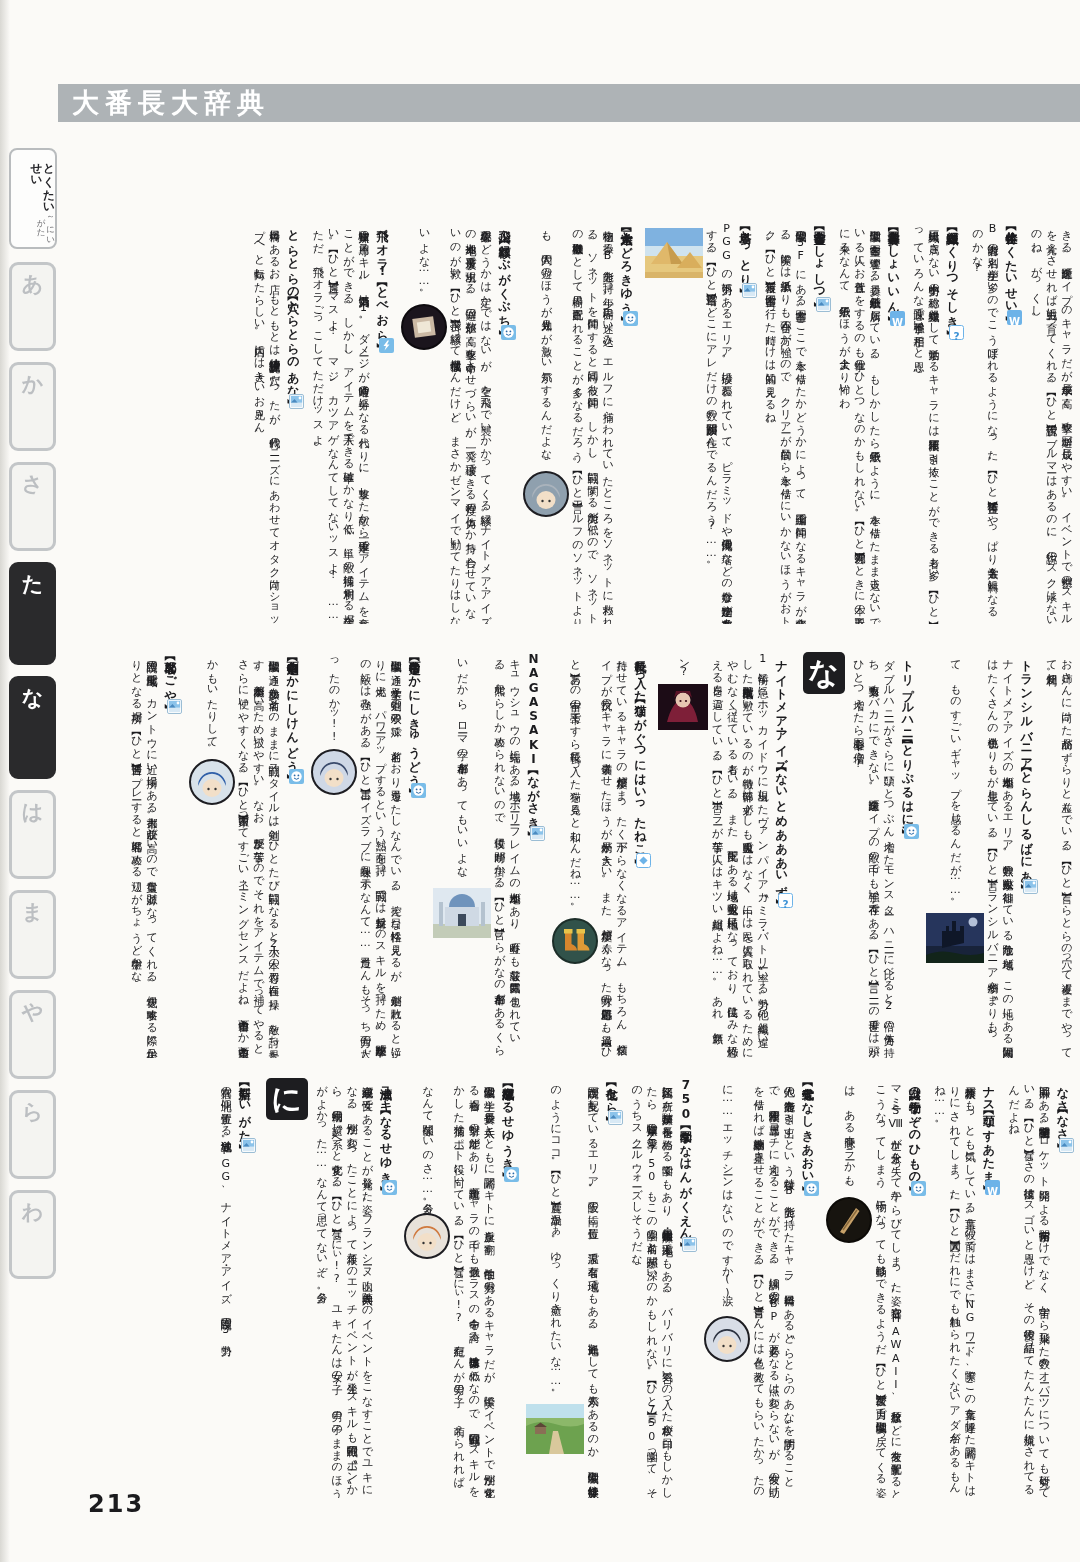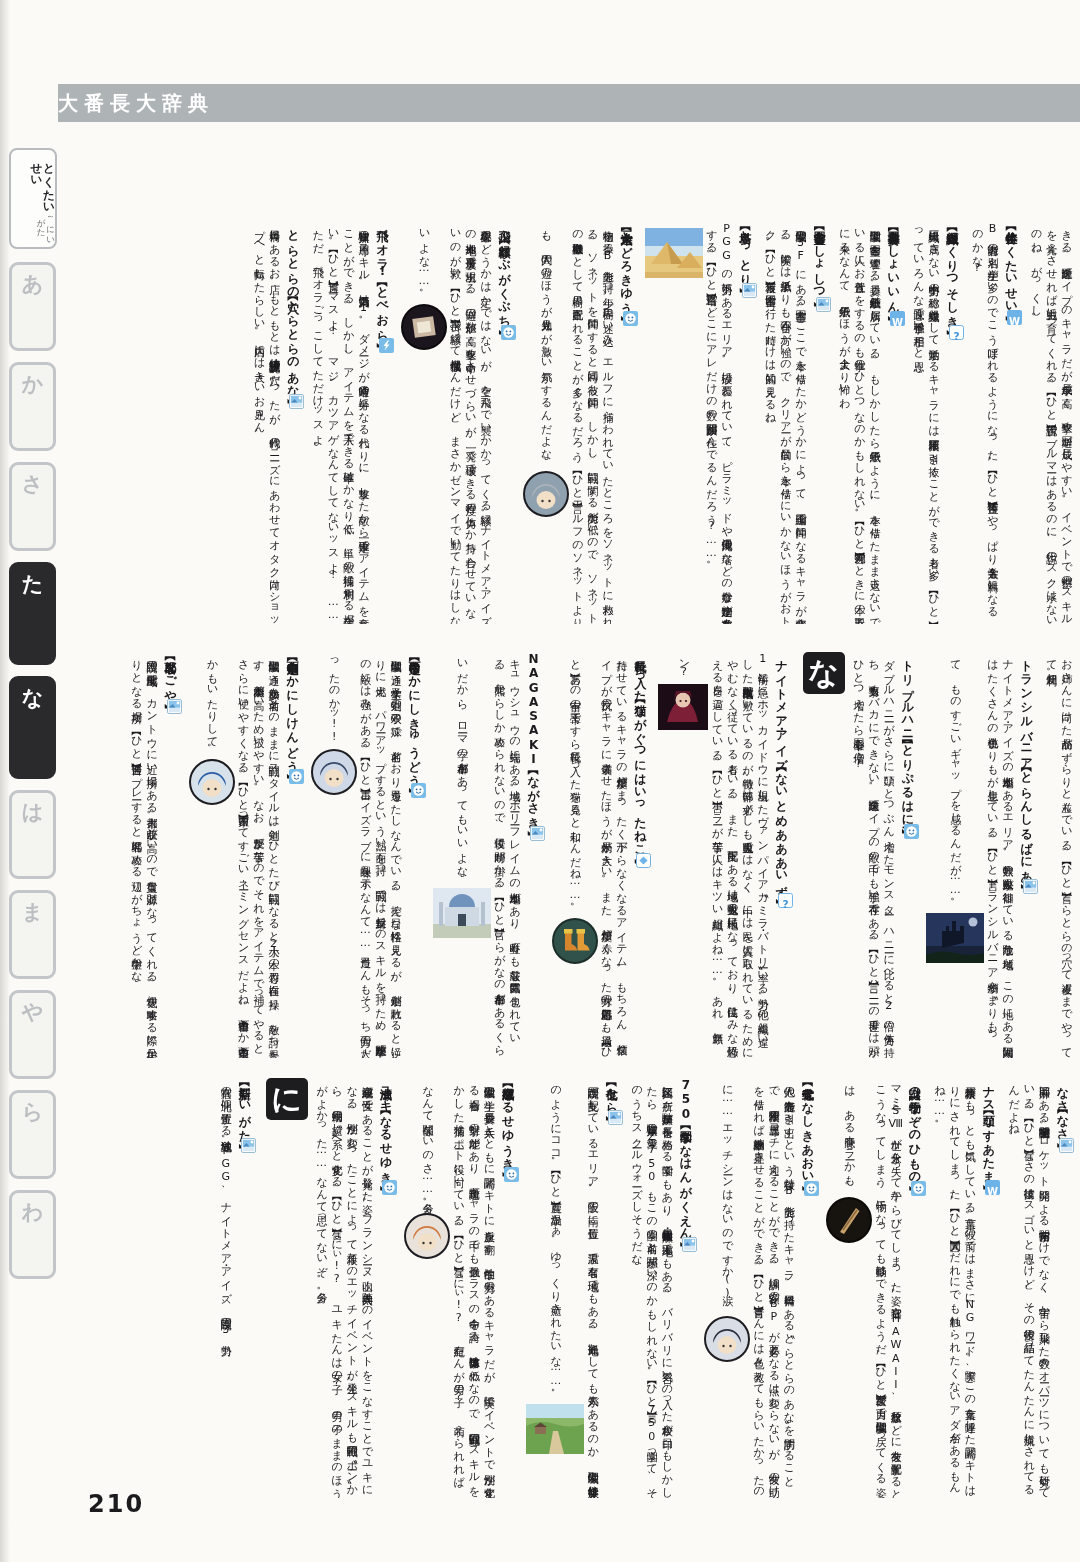--- a/index.html
+++ b/index.html
@@ -7,21 +7,21 @@
     width:1080px;height:1562px;position:relative;overflow:hidden;
     background:#fbfaf7;
     font-family:"DejaVu Sans",sans-serif;
     color:#1b1b1e;
   }
   .gutter{position:absolute;left:0;top:0;width:10px;height:1562px;
     background:linear-gradient(to right,#d9d8d3,rgba(251,250,247,0));}
   
   .hdr{position:absolute;left:58px;top:84px;width:1022px;height:38px;
     background:#aeb3b6;display:flex;align-items:center;}
-  .hdr .t{color:#fff;font-weight:bold;font-size:20px;letter-spacing:6px;}
+  .hdr .t{color:#fff;font-weight:bold;font-size:27px;letter-spacing:6px;padding-left:14px;}
   
   .side{position:absolute;left:9px;top:148px;width:50px;display:flex;flex-direction:column;align-items:flex-start;}
   .range{width:44px;height:92px;background:#fdfdfc;border:2px solid #b9bcbe;border-radius:8px;
     writing-mode:vertical-rl;-webkit-writing-mode:vertical-rl;text-orientation:upright;
     display:flex;justify-content:flex-start;padding-top:5px;margin-bottom:13px;}
   .range .m{font-size:11.5px;font-weight:bold;color:#26262a;line-height:1.1;}
   .range .s{font-size:8.5px;color:#6a6a6e;line-height:1.1;}
   .stab{width:41px;height:78px;background:#f4f4f1;border:3px solid #c3c6c8;border-radius:9px;
     color:#bcbfc2;font-size:21px;font-weight:bold;display:flex;justify-content:center;
     padding-top:5px;margin-bottom:11px;box-sizing:content-box;}
@@ -323,13 +323,13 @@
     <div class="sec-marker">に</div>
     <div class="entry"><span class="e-title">新型【にいがた】<span class="badge"><svg width="15" height="15">
             <rect x="0.5" y="0.5" width="14" height="14" rx="1.5" fill="#fff" stroke="#9bbdd4"></rect>
             <rect x="1.8" y="1.8" width="11.4" height="7" fill="#8cc3ea"></rect>
             <path d="M1.8 8.8 L5.6 5 L8.6 8.8 Z" fill="#4a8ac0"></path>
             <circle cx="11" cy="4" r="1.4" fill="#fff"></circle>
             <rect x="1.8" y="8.8" width="11.4" height="4.4" fill="#d8e9f5"></rect>
           </svg></span></span><span class="e-body">真宿の北側に位置する独立地域。PGG、ナイトメア・アイズ、護国院の3勢力</span></div>
   </div>
 
-<div class="pnum">210</div>
+<div class="pnum">213</div>
 
 </body></html>

